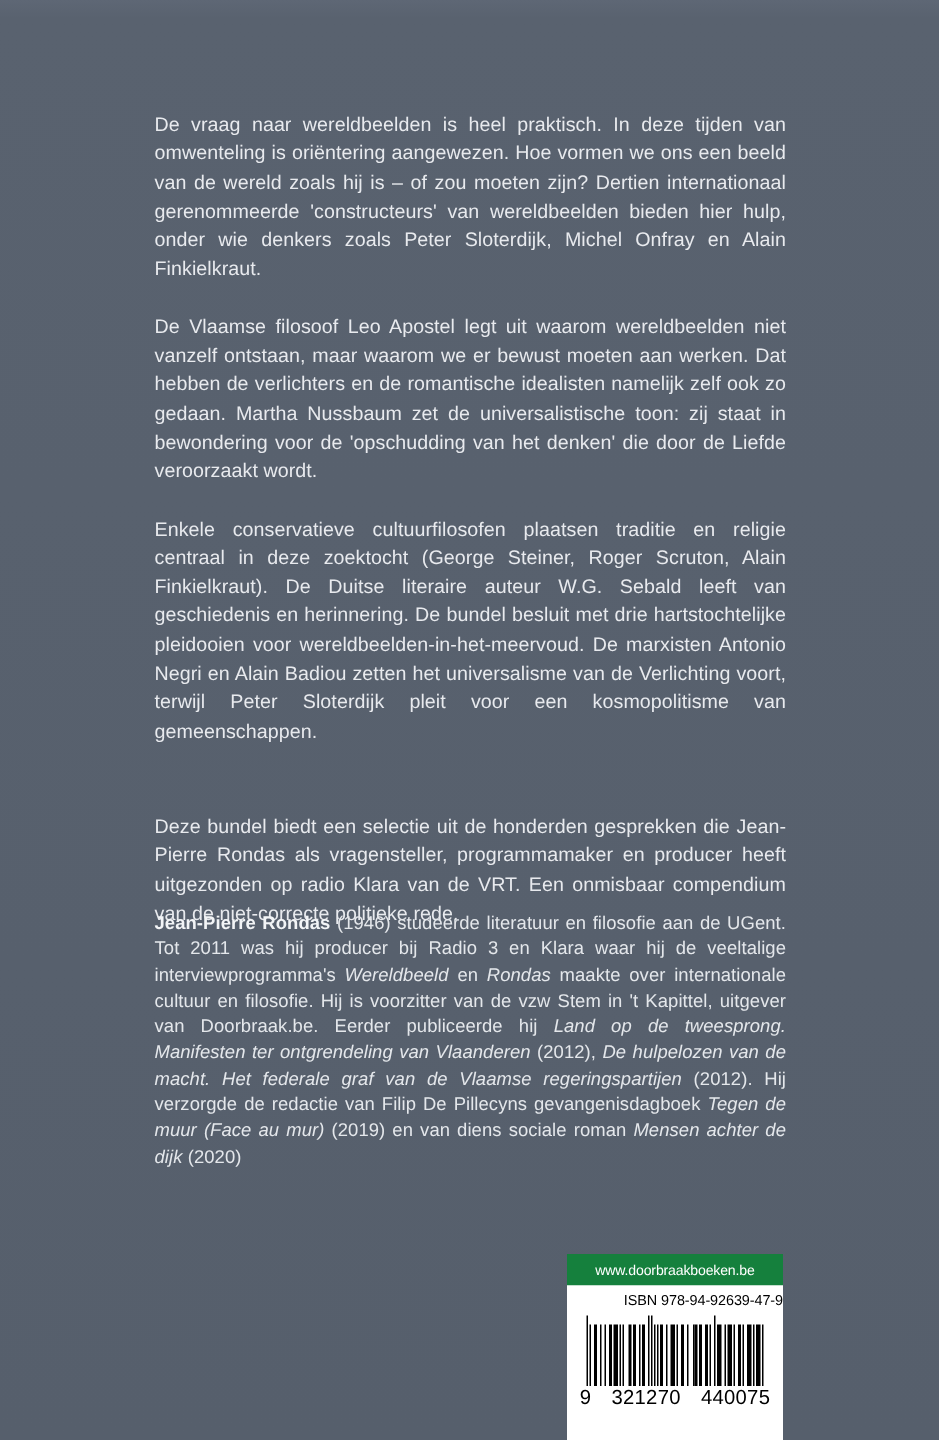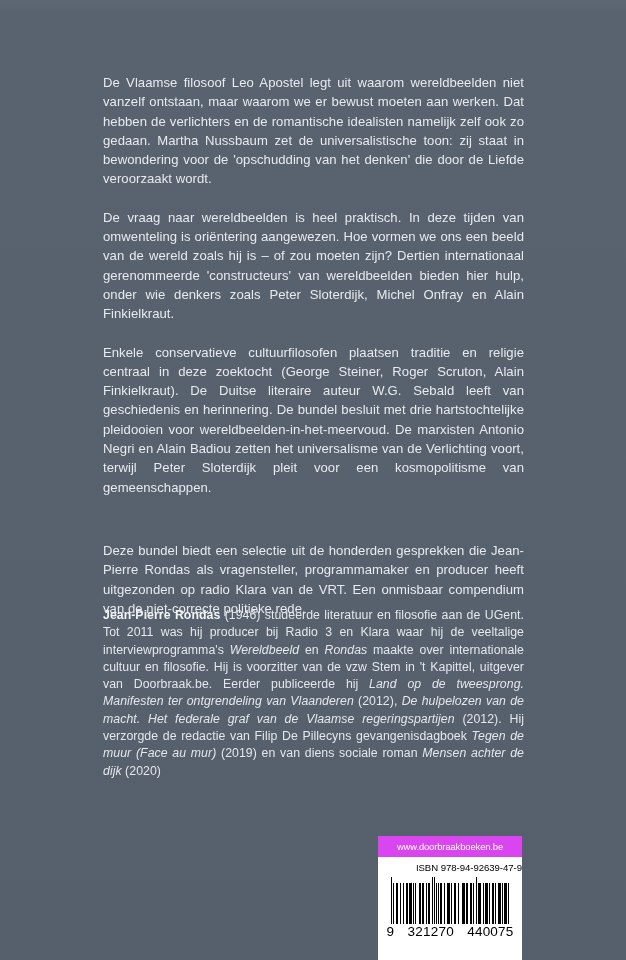--- a/index.html
+++ b/index.html
@@ -68,21 +68,21 @@
   .barcode-block {
     position: absolute;
     left: 378px;
     top: 836px;
     width: 144px;
     height: 124px;
     background: #ffffff;
   }
   .barcode-url {
     height: 21px;
-    background: #d946ef;
+    background: #15803d;
     color: #ffffff;
     font-size: 9.4px;
     line-height: 21px;
     text-align: center;
     letter-spacing: -0.1px;
     white-space: nowrap;
     overflow: hidden;
   }
   .barcode-body {
     padding-top: 5px;
@@ -125,22 +125,22 @@
   .ean-digits .grp {
     white-space: pre;
   }
 </style>
 </head>
 <body>
 
 <div class="cover">
 
   <div class="blurb">
+    <p>De vraag naar wereldbeelden is heel praktisch. In deze tijden van omwenteling is oriëntering aangewezen. Hoe vormen we ons een beeld van de wereld zoals hij is – of zou moeten zijn? Dertien internationaal gerenommeerde 'constructeurs' van wereldbeelden bieden hier hulp, onder wie denkers zoals Peter Sloterdijk, Michel Onfray en Alain Finkielkraut.</p>
     <p>De Vlaamse filosoof Leo Apostel legt uit waarom wereldbeelden niet vanzelf ontstaan, maar waarom we er bewust moeten aan werken. Dat hebben de verlichters en de romantische idealisten namelijk zelf ook zo gedaan. Martha Nussbaum zet de universalistische toon: zij staat in bewondering voor de 'opschudding van het denken' die door de Liefde veroorzaakt wordt.</p>
-    <p>De vraag naar wereldbeelden is heel praktisch. In deze tijden van omwenteling is oriëntering aangewezen. Hoe vormen we ons een beeld van de wereld zoals hij is – of zou moeten zijn? Dertien internationaal gerenommeerde 'constructeurs' van wereldbeelden bieden hier hulp, onder wie denkers zoals Peter Sloterdijk, Michel Onfray en Alain Finkielkraut.</p>
     <p>Enkele conservatieve cultuurfilosofen plaatsen traditie en religie centraal in deze zoektocht (George Steiner, Roger Scruton, Alain Finkielkraut). De Duitse literaire auteur W.G. Sebald leeft van geschiedenis en herinnering. De bundel besluit met drie hartstochtelijke pleidooien voor wereldbeelden-in-het-meervoud. De marxisten Antonio Negri en Alain Badiou zetten het universalisme van de Verlichting voort, terwijl Peter Sloterdijk pleit voor een kosmopolitisme van gemeenschappen.</p>
     <p>Deze bundel biedt een selectie uit de honderden gesprekken die Jean-Pierre Rondas als vragensteller, programmamaker en producer heeft uitgezonden op radio Klara van de VRT. Een onmisbaar compendium van de niet-correcte politieke rede.</p>
   </div>
 
   <div class="bio">
     <p><b>Jean-Pierre Rondas</b><span> (1946) studeerde literatuur en filosofie aan de UGent. Tot 2011 was hij producer bij Radio 3 en Klara waar hij de veeltalige interviewprogramma's </span><i>Wereldbeeld</i><span> en </span><i>Rondas</i><span> maakte over internationale cultuur en filosofie. Hij is voorzitter van de vzw Stem in 't Kapittel, uitgever van Doorbraak.be. Eerder publiceerde hij </span><i>Land op de tweesprong. Manifesten ter ontgrendeling van Vlaanderen</i><span> (2012), </span><i>De hulpelozen van de macht. Het federale graf van de Vlaamse regeringspartijen</i><span> (2012). Hij verzorgde de redactie van Filip De Pillecyns gevangenisdagboek </span><i>Tegen de muur (Face au mur)</i><span> (2019) en van diens sociale roman </span><i>Mensen achter de dijk</i><span> (2020)</span></p>
   </div>
 
   <div class="barcode-block">
     <div class="barcode-url">www.doorbraakboeken.be</div>

